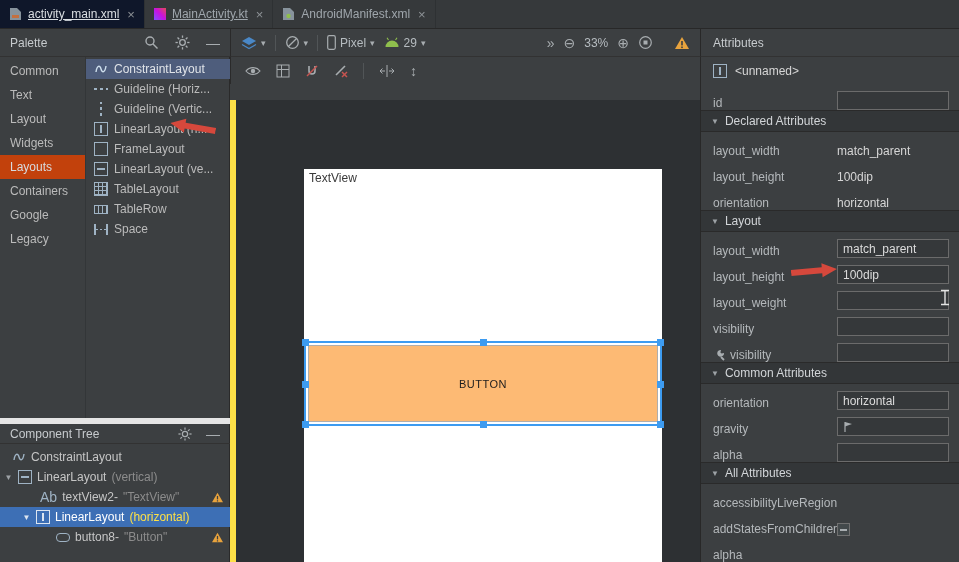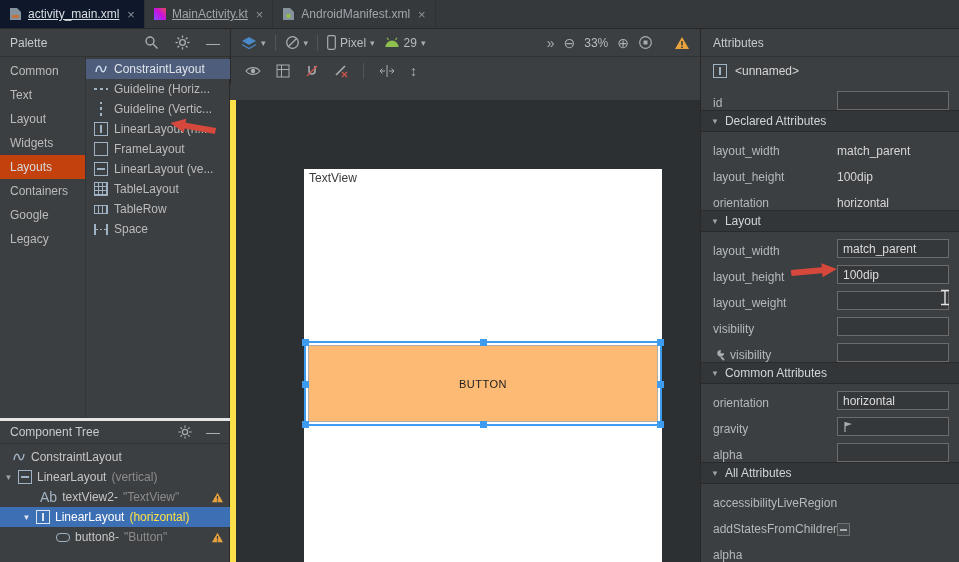--- a/index.html
+++ b/index.html
@@ -49,21 +49,21 @@
   .mi-lv{border:1px solid #9fb3c4;padding:2px;background:repeating-linear-gradient(0deg,#9fb3c4 0 2px,transparent 2px 5px);background-clip:content-box}
   .mi-grid{border:1px solid #9fb3c4;background-image:linear-gradient(90deg,#9fb3c4 1px,transparent 1px),linear-gradient(#9fb3c4 1px,transparent 1px);background-size:4px 4px;background-position:3px 3px}
   .mi-row{height:9px;margin-top:0;border:1px solid #9fb3c4;background:repeating-linear-gradient(90deg,transparent 0 3px,#9fb3c4 3px 4px)}
   .mi-space{height:11px;border-left:2px solid #9fb3c4;border-right:2px solid #9fb3c4;background:repeating-linear-gradient(90deg,#9fb3c4 0 2px,transparent 2px 4px) center/100% 1px no-repeat}
   .mi-gh{background:repeating-linear-gradient(90deg,#9fb3c4 0 3px,transparent 3px 6px) center/100% 2px no-repeat}
   .mi-gv{background:repeating-linear-gradient(0deg,#9fb3c4 0 3px,transparent 3px 6px) center/2px 100% no-repeat}
   .mi-btn{width:14px;height:9px;border:1px solid #9fb3c4;border-radius:4px}
   .ab-badge{font-size:14px;color:#9fb3c4;flex:none;line-height:1}
 
   
-  .t-head{position:absolute;left:0;top:418px;width:230px;height:26px;border-top:3px solid #e5e5e5;
+  .t-head{position:absolute;left:0;top:418px;width:230px;height:26px;border-top:6px solid #e5e5e5;
           border-bottom:1px solid #323232;display:flex;align-items:center;gap:14px;padding:0 10px;color:#c7cbce}
   .t-head .grow{flex:1}
   .tree{position:absolute;left:0;top:444px;width:230px;height:118px;padding-top:3px}
   .trow{height:20px;display:flex;align-items:center;gap:5px;cursor:default;color:#c6c6c6;padding-right:6px}
   .trow .twisty{font-size:8px;color:#9da2a6;width:9px;flex:none;text-align:center}
   .trow .sfx{color:#8c8c8c}
   .trow.sel{background:#3d6fb5;color:#ffffff}
   .trow.sel .sfx{color:#fde047}
   .warn-sm{margin-left:auto;flex:none}
 

